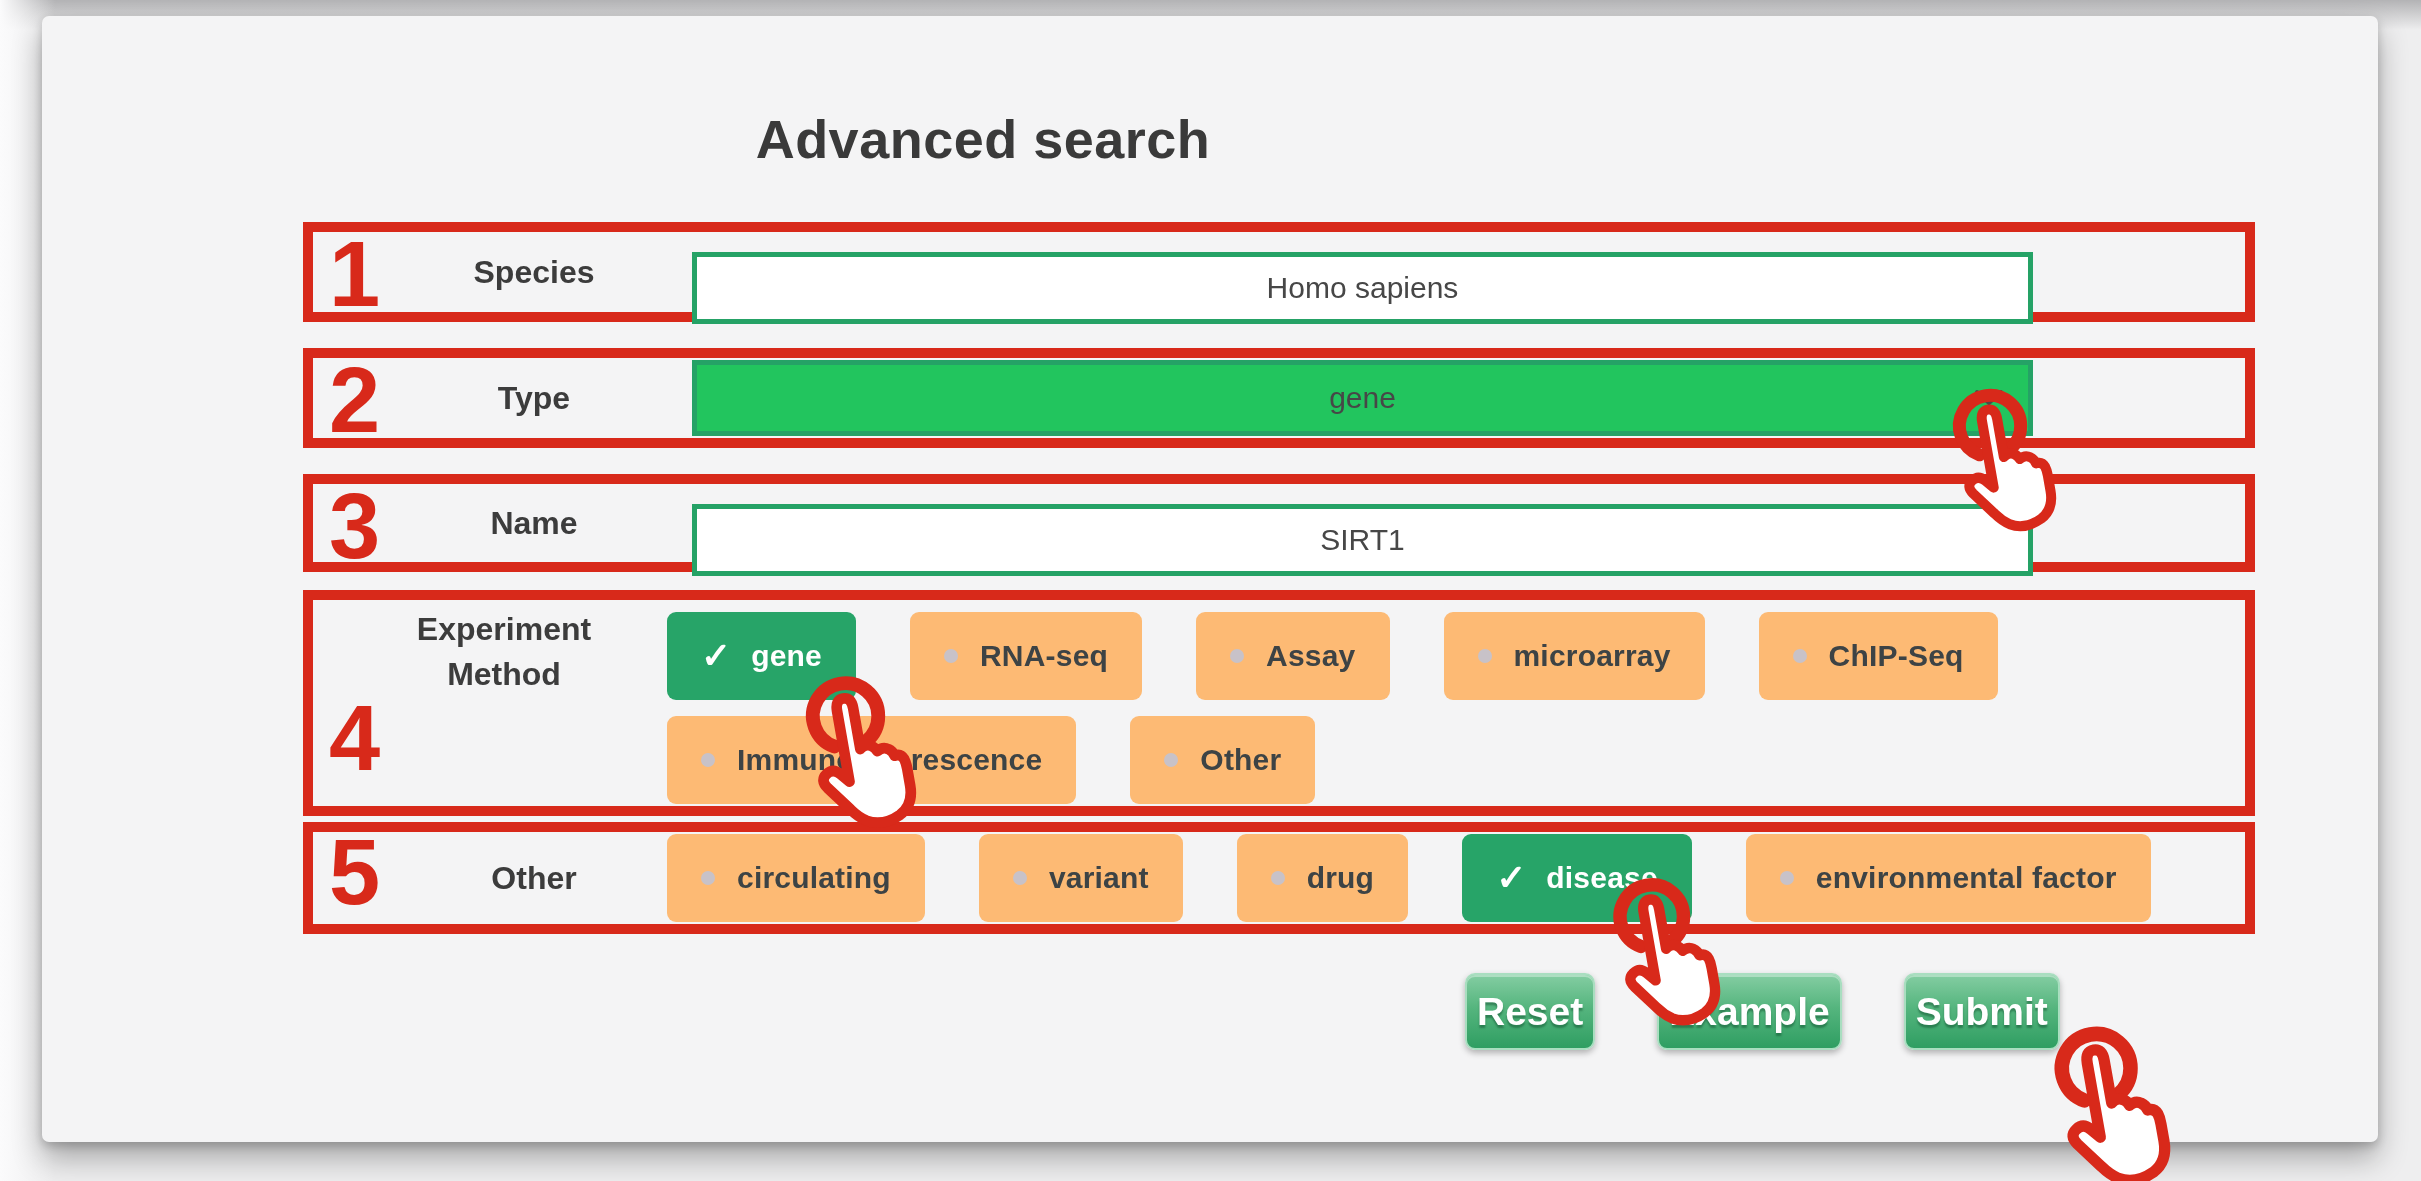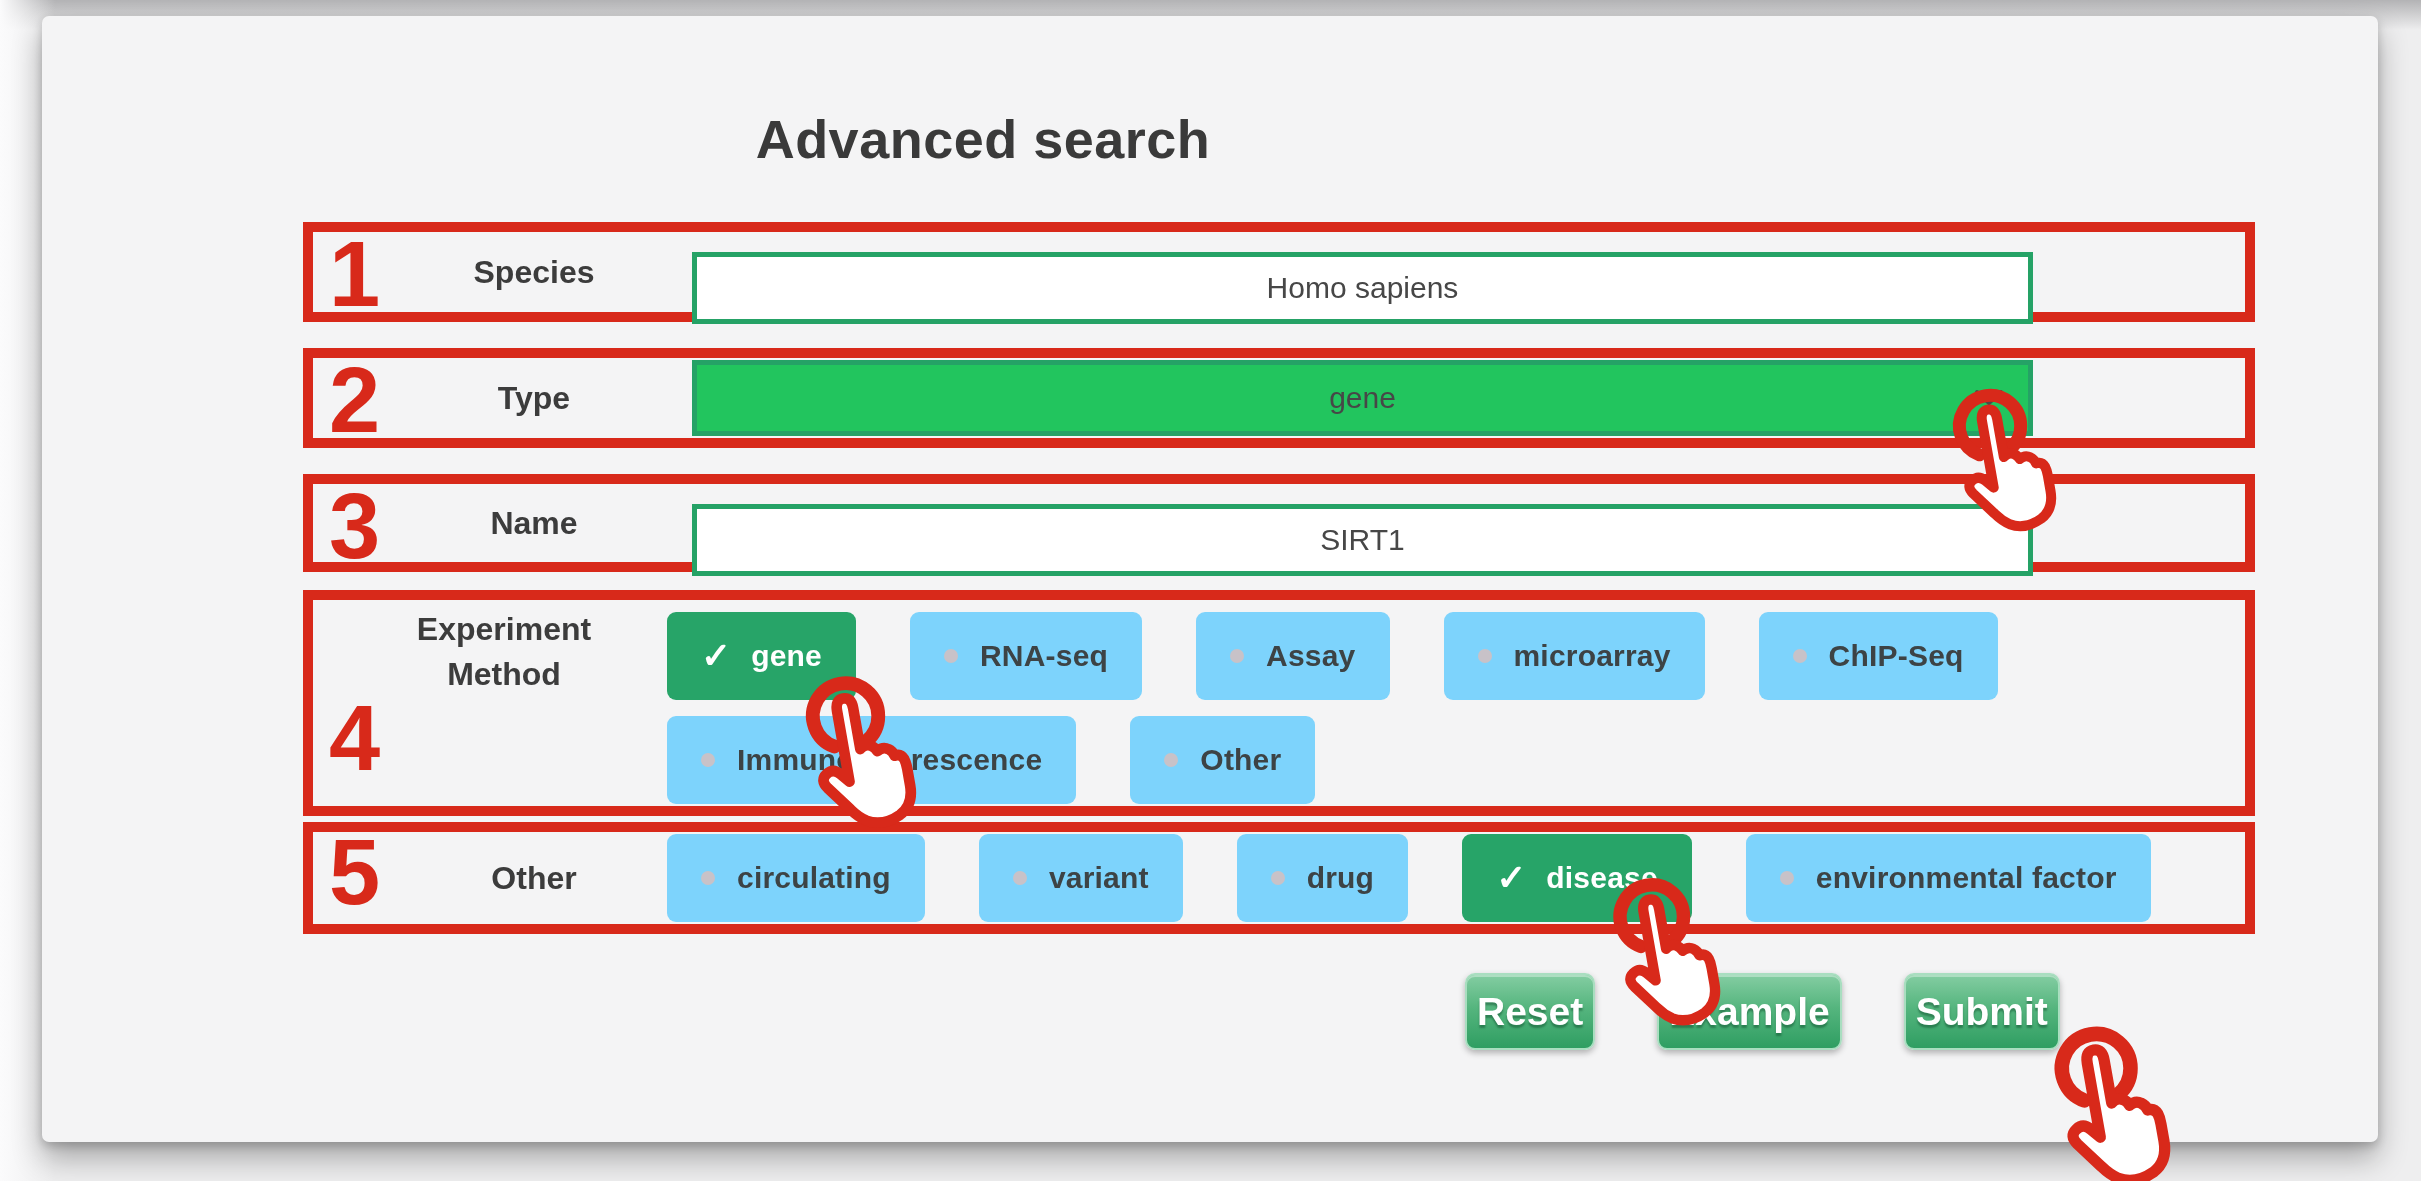--- a/index.html
+++ b/index.html
@@ -42,21 +42,21 @@
   .selectf{top:2px;height:76px;background:#22c55e;cursor:pointer;}
   .chev{position:absolute;right:24px;top:50%;transform:translateY(-50%);}
 
   .chips{position:absolute;left:354px;display:flex;gap:54px;}
   .row4 .chips-l1{top:12px;}
   .row4 .chips-l2{top:116px;}
   .row5 .chips{top:2px;}
   .chip{height:88px;border-radius:9px;display:flex;align-items:center;
     padding:0 34px;box-sizing:border-box;cursor:pointer;white-space:nowrap;}
   .chip .txt{font-size:30px;font-weight:700;color:#3d4345;letter-spacing:.2px;}
-  .chip.lit{background:#7dd3fc;justify-content:flex-end;}
+  .chip.lit{background:#fdba74;justify-content:flex-end;}
   .chip.sel{background:#27a468;}
   .chip.sel .txt{color:#ffffff;}
   .dot{width:14px;height:14px;border-radius:50%;background:#c8c2c8;margin-right:22px;}
   .check{color:#ffffff;font-size:36px;font-weight:800;margin-right:20px;line-height:1;}
 
   .buttons{position:absolute;left:1465px;top:973px;display:flex;gap:62px;z-index:4;}
   .btn{height:77px;padding:0 10px;border-radius:10px;border:2px solid #a9dec0;
     background:linear-gradient(180deg,#84cda2 0%,#55b57e 45%,#2f9e62 100%);
     color:#ffffff;font-size:39px;font-weight:700;font-family:"Liberation Sans",sans-serif;
     text-shadow:0 3px 2px rgba(10,70,40,.45);cursor:pointer;

